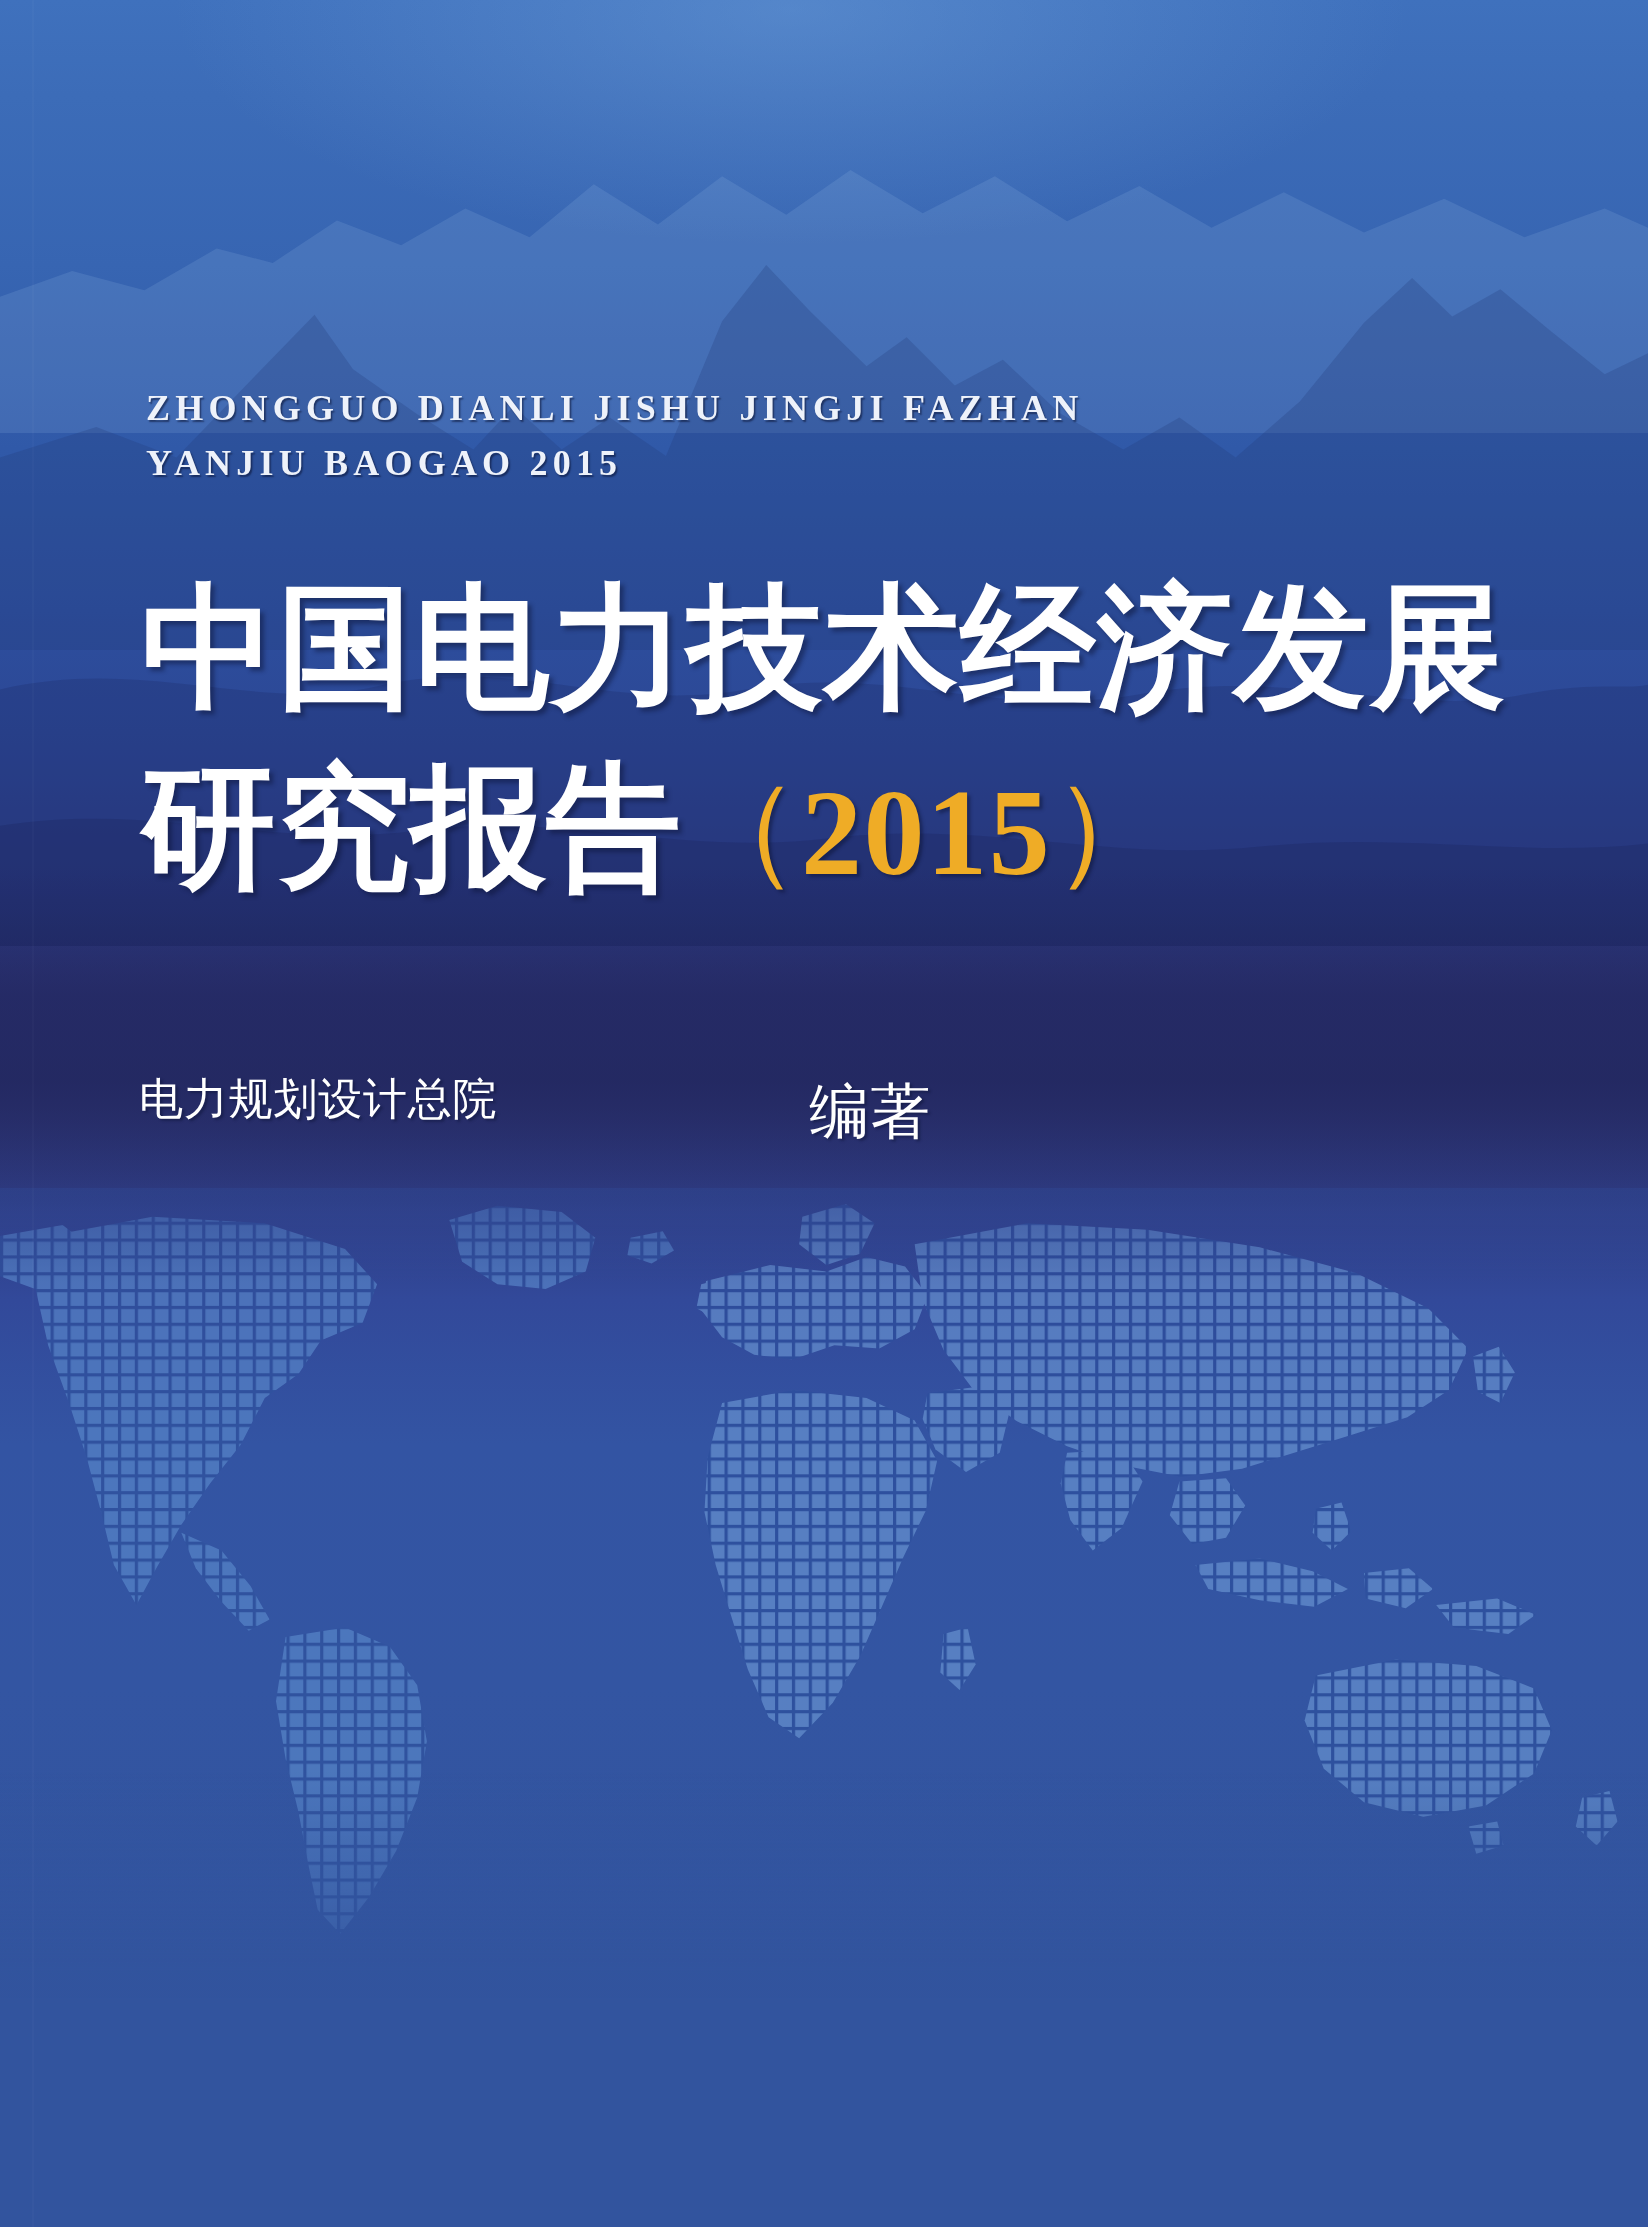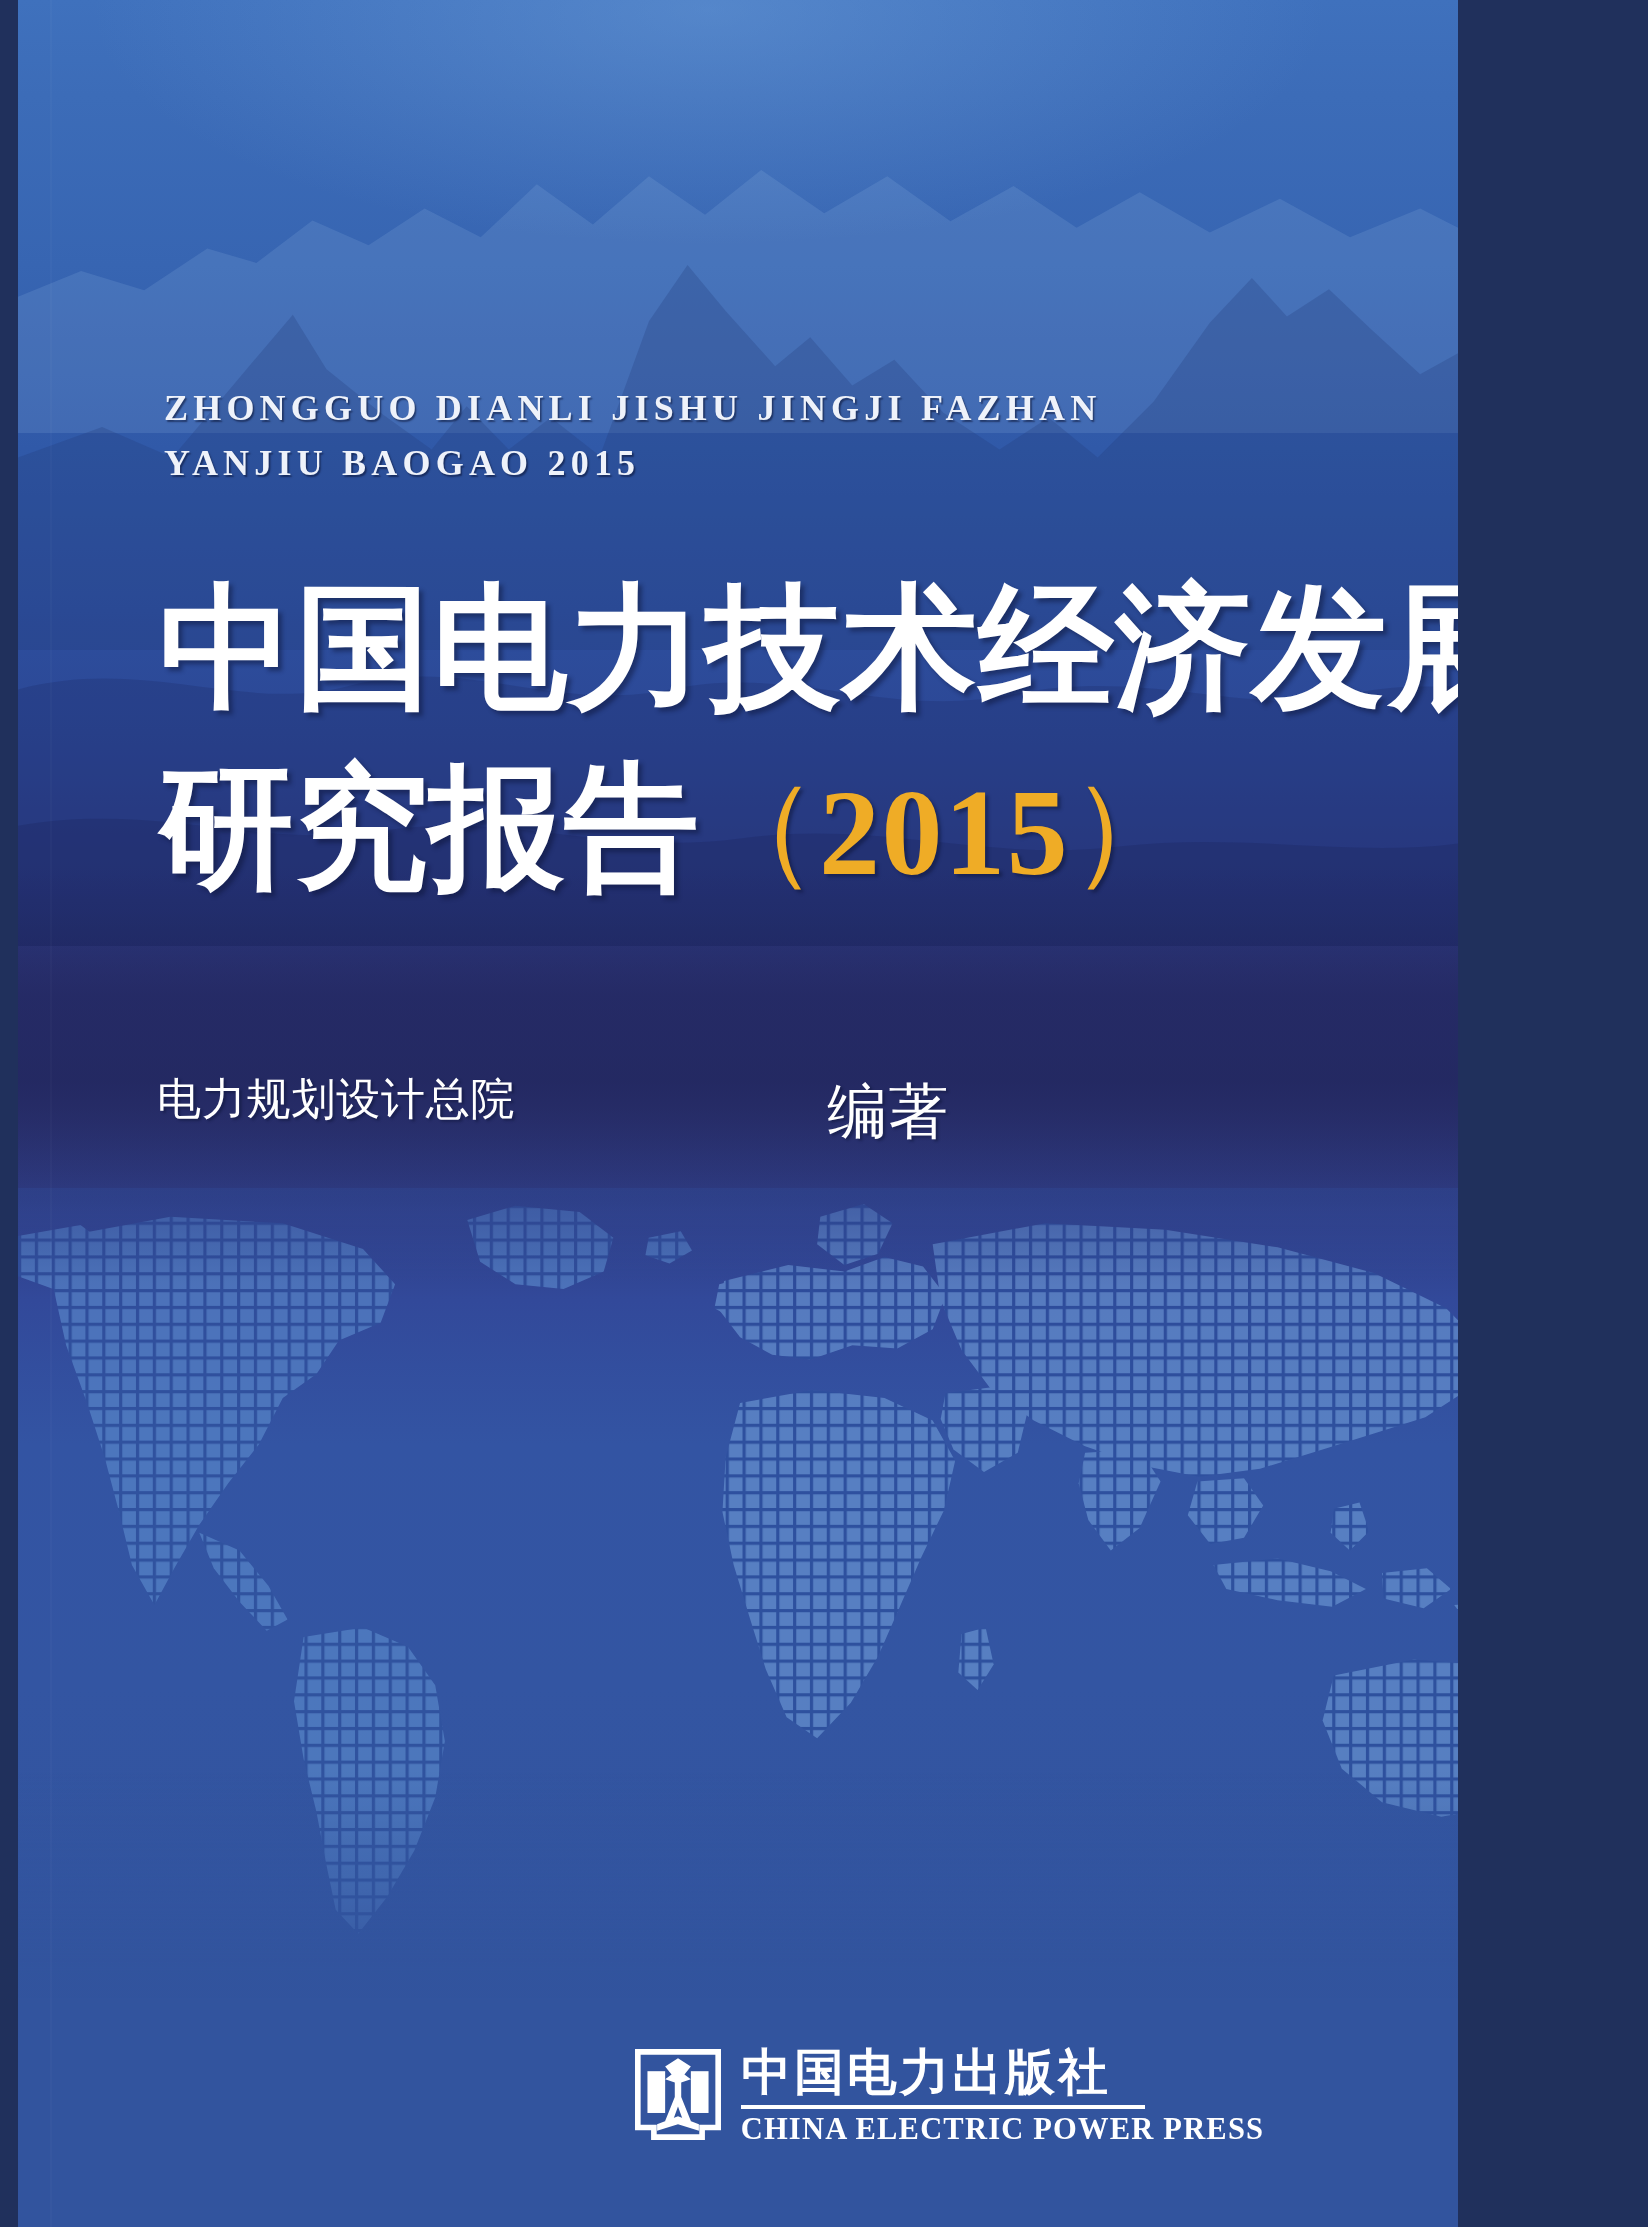--- a/index.html
+++ b/index.html
@@ -1,25 +1,24 @@
 <!DOCTYPE html>
 <html style="font-size:13px"><head>
 <meta charset="utf-8">
 <style>
   html,body{margin:0;padding:0;background:#20305c;}
   *{box-sizing:border-box;}
 
   #cover{
     position:relative;
-    width:1440px;
+    width:1648px;
     height:2227px;
     overflow:hidden;
     font-family:"Liberation Sans","DejaVu Sans",sans-serif;
     background:#b91c1c;
-    margin-left:18px;
   }
 
   
   .bg-base{
     position:absolute; inset:0;
     background:linear-gradient(to bottom,
        #3f71bd 0px,
        #3c6cb8 96px,
        #3765b2 265px,
        #3059a8 449px,
@@ -299,43 +298,15 @@
   <div class="title-main">中国电力技术经济发展</div>
 
   <div class="title-line2"><span>研究报告</span><span class="year-paren">（</span><span class="year-num">2015</span><span class="year-paren">）</span></div>
 
   <div class="authors">
     <div>电力规划设计总院</div>
   </div>
 
   <div class="byline">编著</div>
 
-  <div class="publisher">
-
-    <div class="pub-mark">
-      <svg viewBox="0 0 112 118">
-
-        <path d="M6,6 H106 V100 H86 V112 H26 V100 H6 Z" fill="none" stroke="#ffffff" stroke-width="7"></path>
-
-        <path d="M56,14 L40,24 L48,34 L40,40 L52,44 L52,62 L40,92 L48,96
-                 L56,74 L64,96 L72,92 L60,62 L60,44 L72,40 L64,34 L72,24 Z" fill="#ffffff"></path>
-
-        <rect x="18" y="30" width="22" height="52" fill="#ffffff"></rect>
-
-        <rect x="72" y="30" width="22" height="52" fill="#ffffff"></rect>
-
-        <path d="M30,96 L56,86 L82,96 L82,104 L56,96 L30,104 Z" fill="#ffffff"></path>
-      </svg>
-    </div>
-
-    <div class="pub-text">
-      <div class="pub-cn">
-        <svg viewBox="0 0 504 70">
-          <text x="0" y="57" font-family="DejaVu Sans, Liberation Sans, sans-serif" font-size="62" font-weight="700" fill="#ffffff" letter-spacing="4" id="pubCnText">中国电力出版社</text>
-        </svg>
-      </div>
-      <div class="pub-rule"></div>
-      <div class="pub-en">CHINA ELECTRIC POWER PRESS</div>
-    </div>
-  </div>
 
 </div>
 
 
 </body></html>

